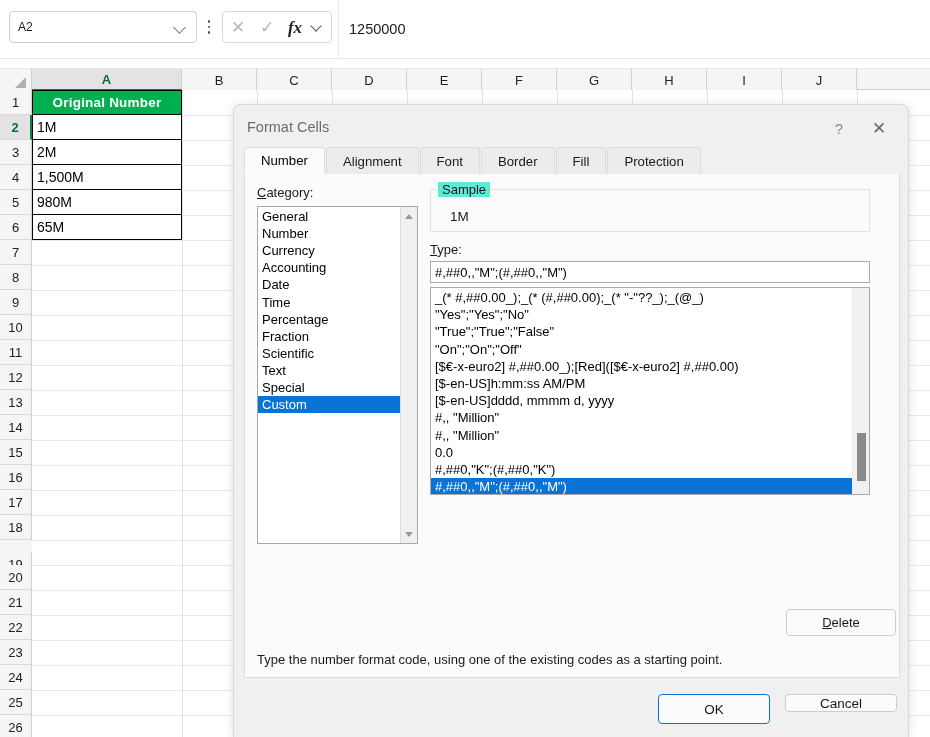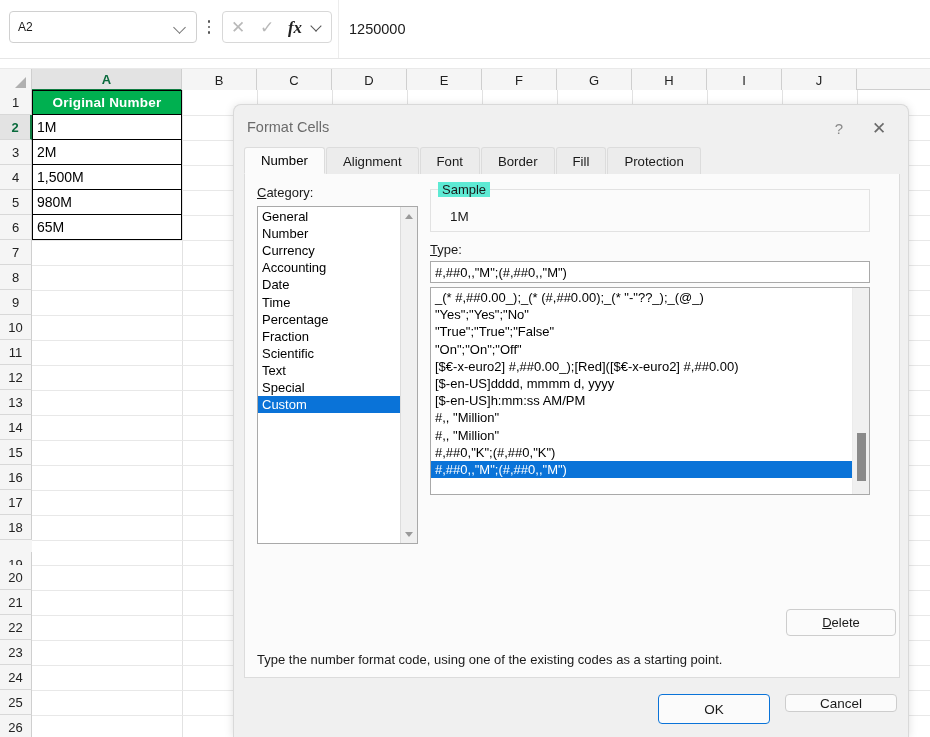--- a/index.html
+++ b/index.html
@@ -408,24 +408,25 @@
       <div class="lbl" style="left:185px; top:68px;"><u>T</u><span id="typelbl-rest">ype:</span></div>
       <div class="typeinput">#,##0,,"M";(#,##0,,"M")</div>
 
       <div class="typelist">
         <div class="typelist-inner" id="typelist">
             <div class="typeitem">_(* #,##0.00_);_(* (#,##0.00);_(* "-"??_);_(@_)</div>
             <div class="typeitem">"Yes";"Yes";"No"</div>
             <div class="typeitem">"True";"True";"False"</div>
             <div class="typeitem">"On";"On";"Off"</div>
             <div class="typeitem">[$€-x-euro2] #,##0.00_);[Red]([$€-x-euro2] #,##0.00)</div>
+            <div class="typeitem">[$-en-US]h:mm:ss AM/PM</div>
             <div class="typeitem">[$-en-US]dddd, mmmm d, yyyy</div>
-            <div class="typeitem">[$-en-US]h:mm:ss AM/PM</div>
             <div class="typeitem">#,, "Million"</div>
             <div class="typeitem"> #,, "Million"</div>
+            <div class="typeitem">0.0</div>
             <div class="typeitem">#,##0,"K";(#,##0,"K")</div>
             <div class="typeitem sel">#,##0,,"M";(#,##0,,"M")</div>
           </div>
         <div class="typescroll">
           <div class="typethumb"></div>
         </div>
       </div>
 
       <div class="deletebtn">
           <span id="delbtn-label"><u>D</u>elete</span>

